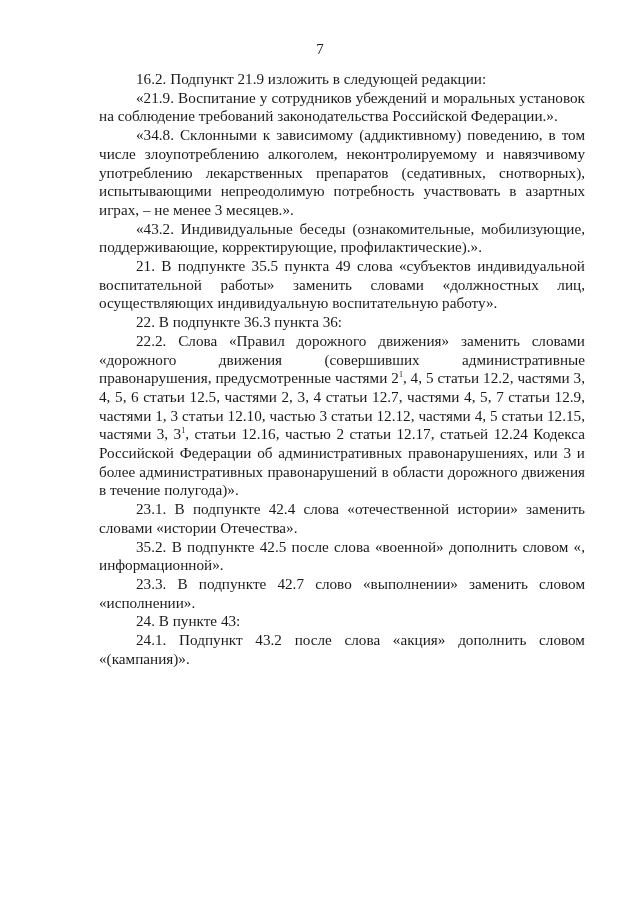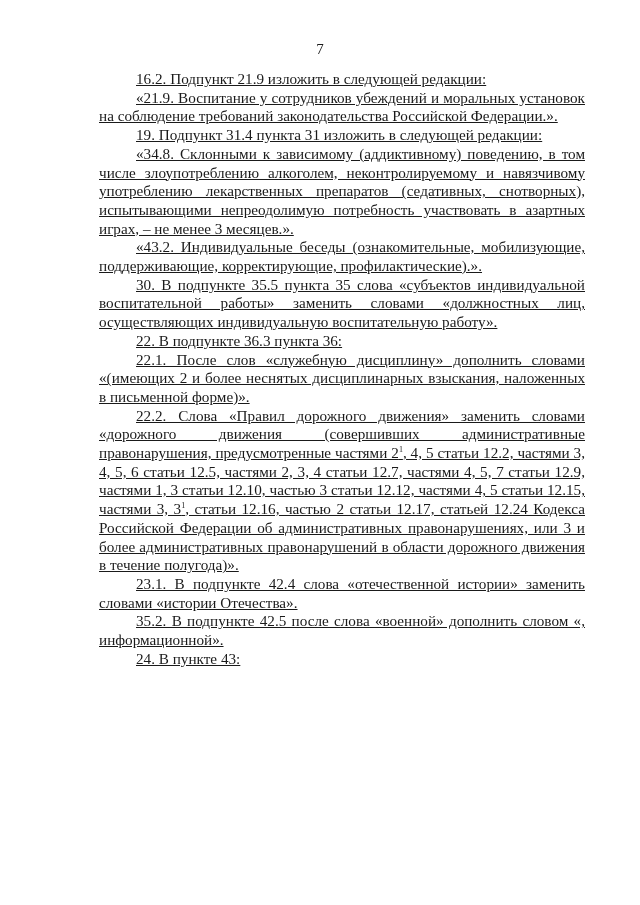--- a/index.html
+++ b/index.html
@@ -24,44 +24,43 @@
     font-size: 15px;
     line-height: 18px;
   }
   .body-text {
     position: absolute;
     top: 70px;
     left: 99px;
     width: 486px;
     font-size: 15.2px;
     line-height: 18.7px;
-    text-decoration: underline;
   }
   .para {
     margin: 0;
     text-indent: 37px;
     text-align: justify;
   }
   sup {
     font-size: 8px;
     line-height: 0;
     vertical-align: 6px;
   }
 </style>
 </head>
 <body>
 
 <div class="page-number">7</div>
 
 <div class="body-text">
   <p class="para">16.2. Подпункт 21.9 изложить в следующей редакции:</p>
   <p class="para">«21.9. Воспитание у сотрудников убеждений и моральных установок на соблюдение требований законодательства Российской Федерации.».</p>
-  <p class="para">19. Подпункт 31.4 пункта 31 изложить в следующей редакции:</p>
   <p class="para">«34.8. Склонными к зависимому (аддиктивному) поведению, в том числе злоупотреблению алкоголем, неконтролируемому и навязчивому употреблению лекарственных препаратов (седативных, снотворных), испытывающими непреодолимую потребность участвовать в азартных играх, – не менее 3 месяцев.».</p>
   <p class="para">«43.2. Индивидуальные беседы (ознакомительные, мобилизующие, поддерживающие, корректирующие, профилактические).».</p>
-  <p class="para">30. В подпункте 35.5 пункта 35 слова «субъектов индивидуальной воспитательной работы» заменить словами «должностных лиц, осуществляющих индивидуальную воспитательную работу».</p>
+  <p class="para">21. В подпункте 35.5 пункта 49 слова «субъектов индивидуальной воспитательной работы» заменить словами «должностных лиц, осуществляющих индивидуальную воспитательную работу».</p>
   <p class="para">22. В подпункте 36.3 пункта 36:</p>
-  <p class="para">22.1. После слов «служебную дисциплину» дополнить словами «(имеющих 2 и более неснятых дисциплинарных взыскания, наложенных в письменной форме)».</p>
   <p class="para"><span>22.2. Слова «Правил дорожного движения» заменить словами «дорожного движения (совершивших административные правонарушения, предусмотренные частями 2</span><sup>1</sup><span>, 4, 5 статьи 12.2, частями 3, 4, 5, 6 статьи 12.5, частями 2, 3, 4 статьи 12.7, частями 4, 5, 7 статьи 12.9, частями 1, 3 статьи 12.10, частью 3 статьи 12.12, частями 4, 5 статьи 12.15, частями 3, 3</span><sup>1</sup><span>, статьи 12.16, частью 2 статьи 12.17, статьей 12.24 Кодекса Российской Федерации об административных правонарушениях, или 3 и более административных правонарушений в области дорожного движения в течение полугода)».</span></p>
   <p class="para">23.1. В подпункте 42.4 слова «отечественной истории» заменить словами «истории Отечества».</p>
   <p class="para">35.2. В подпункте 42.5 после слова «военной» дополнить словом «, информационной».</p>
+  <p class="para">23.3. В подпункте 42.7 слово «выполнении» заменить словом «исполнении».</p>
   <p class="para">24. В пункте 43:</p>
+  <p class="para">24.1. Подпункт 43.2 после слова «акция» дополнить словом «(кампания)».</p>
 </div>
 
 </body></html>

